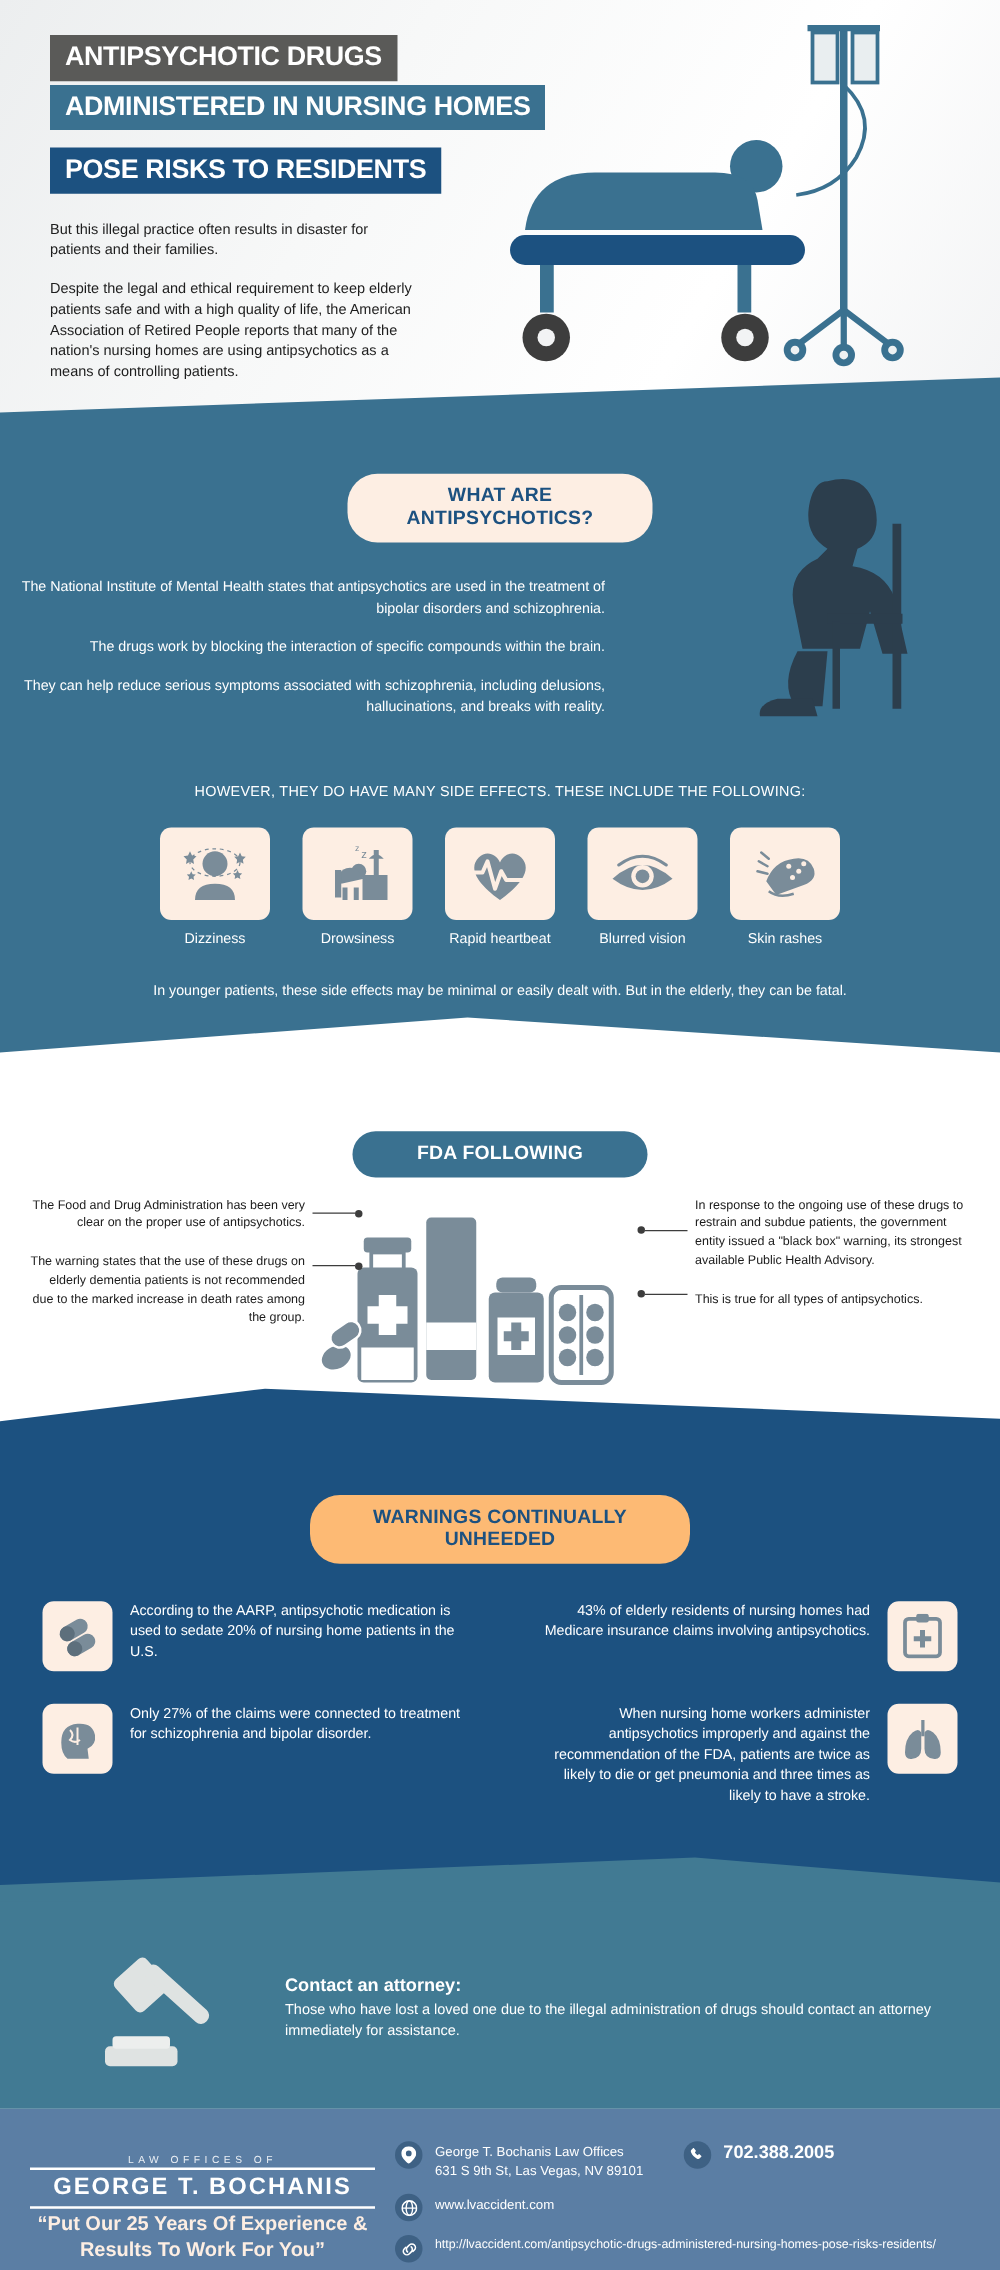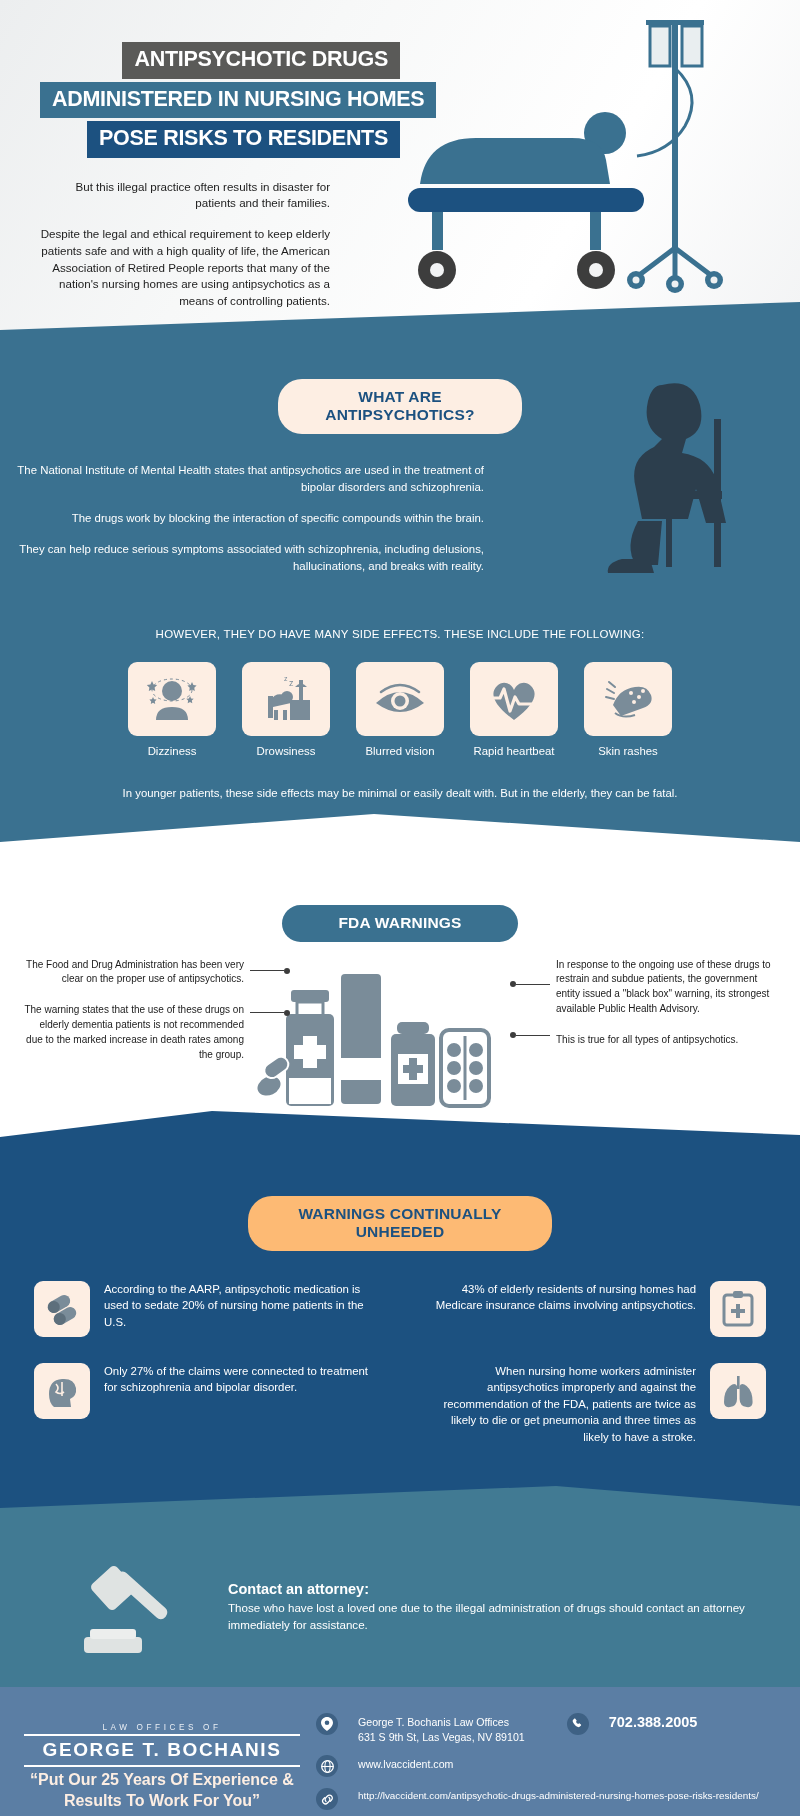--- a/index.html
+++ b/index.html
@@ -12,35 +12,35 @@
   }
   .page { position: relative; width: 800px; overflow: hidden; }
 
   
   .hero {
     position: relative;
     height: 352px;
     background: linear-gradient(120deg,#eceeef 0%,#f7f8f8 35%,#ffffff 70%,#f2f3f4 100%);
     overflow: hidden;
   }
-  .hero-inner { position: relative; padding: 42px 0 0 40px; width: 400px; z-index: 4; text-align: right; }
+  .hero-inner { position: relative; padding: 28px 0 0 40px; width: 400px; z-index: 4; }
   .title-bar {
     display: inline-block;
     color: #fff;
     font-weight: bold;
     font-size: 21.5px;
     letter-spacing: -0.3px;
     padding: 7px 12px 8px 12px;
     margin-bottom: 3px;
     line-height: 1;
     white-space: nowrap;
   }
   .tb1 { background: #5a5a58; }
   .tb2 { background: #3a7190; }
-  .tb3 { background: #1c5180; }
+  .tb3 { background: #1c5180; margin-top: 11px; }
   .hero-p {
     font-size: 11.6px;
     line-height: 1.45;
     color: #1d1d1d;
     width: 290px;
     margin-top: 18px;
   }
   .hero-p + .hero-p { margin-top: 14px; }
 
   .bed-art { position: absolute; right: 0; top: 8px; width: 400px; height: 300px; z-index: 2; }
@@ -155,21 +155,21 @@
   }
   .f-left { width: 276px; text-align:center; padding-top: 14px; }
   .f-law { font-size: 8.2px; letter-spacing: 3.6px; color:#e9eef4; margin-bottom: 2px; }
   .f-name {
     font-size: 19px; font-weight: bold; letter-spacing: 1.6px; color:#fff;
     border-top: 2px solid #fff; border-bottom: 2px solid #fff; padding: 3px 0 4px 0;
     display:block;
   }
   .f-tag { font-size: 16px; font-weight: bold; color:#fdeee3; margin-top: 3px; line-height:1.3; }
   .f-right { flex:1; padding-top: 4px; }
-  .f-line { display:flex; align-items: flex-start; gap: 20px; margin-bottom: 11px; }
+  .f-line { display:flex; align-items: flex-start; gap: 10px; margin-bottom: 11px; }
   .f-ico {
     flex:0 0 auto; width: 22px; height: 22px; border-radius: 50%;
     background:#3e6184; display:flex; align-items:center; justify-content:center;
   }
   .f-txt { font-size: 10.6px; line-height: 1.36; padding-top: 2px; }
   .f-phone { font-size: 14.5px; font-weight: 600; padding-top:1px; }
   .f-url { font-size: 10.6px; padding-top: 3px; }
   .f-long { font-size: 9.9px; line-height: 1.35; padding-top: 1px; }
 </style>
 </head>
@@ -281,38 +281,38 @@
             <rect x="24" y="36" width="4" height="10" fill="#7a8c99"></rect>
             <text x="30" y="12" font-size="9" fill="#7a8c99" font-family="Liberation Sans, sans-serif">z</text>
             <text x="25" y="7" font-size="7" fill="#7a8c99" font-family="Liberation Sans, sans-serif">z</text>
           </svg>
         </div>
         <div class="icon-cap">Drowsiness</div>
       </div>
 
       <div class="icon-cell">
         <div class="icon-box">
+          <svg width="52" height="48" viewBox="0 0 52 48">
+            <path d="M26 45 C4 29 2 18 9 11 c6 -6 14 -3 17 4 c3 -7 11 -10 17 -4 c7 7 5 18 -17 34z" fill="#7a8c99"></path>
+            <path d="M2 23 h10 l4 -9 6 22 5 -14 4 7 h19" fill="none" stroke="#fdeee3" stroke-width="3.2" stroke-linejoin="round" stroke-linecap="round"></path>
+          </svg>
+        </div>
+        <div class="icon-cap">Rapid heartbeat</div>
+      </div>
+
+      <div class="icon-cell">
+        <div class="icon-box">
           <svg width="56" height="44" viewBox="0 0 56 44">
             <path d="M4 26 q24 -22 48 0 q-24 18 -48 0z" fill="#7a8c99"></path>
             <circle cx="28" cy="24" r="9" fill="#fdeee3"></circle>
             <circle cx="28" cy="24" r="5.5" fill="#7a8c99"></circle>
             <path d="M9 15 q19 -14 38 0" fill="none" stroke="#7a8c99" stroke-width="2.4" stroke-linecap="round"></path>
           </svg>
         </div>
         <div class="icon-cap">Blurred vision</div>
-      </div>
-
-      <div class="icon-cell">
-        <div class="icon-box">
-          <svg width="52" height="48" viewBox="0 0 52 48">
-            <path d="M26 45 C4 29 2 18 9 11 c6 -6 14 -3 17 4 c3 -7 11 -10 17 -4 c7 7 5 18 -17 34z" fill="#7a8c99"></path>
-            <path d="M2 23 h10 l4 -9 6 22 5 -14 4 7 h19" fill="none" stroke="#fdeee3" stroke-width="3.2" stroke-linejoin="round" stroke-linecap="round"></path>
-          </svg>
-        </div>
-        <div class="icon-cap">Rapid heartbeat</div>
       </div>
 
       <div class="icon-cell">
         <div class="icon-box">
           <svg width="54" height="48" viewBox="0 0 54 48">
             <path d="M12 30 q6 -16 22 -18 q12 -2 16 8 q3 9 -8 13 l-22 8z" fill="#7a8c99"></path>
             <path d="M14 38 q8 6 20 2" fill="none" stroke="#7a8c99" stroke-width="2"></path>
             <circle cx="30" cy="18" r="2" fill="#fdeee3"></circle>
             <circle cx="38" cy="22" r="2" fill="#fdeee3"></circle>
             <circle cx="33" cy="27" r="2" fill="#fdeee3"></circle>
@@ -325,21 +325,21 @@
     </div>
 
     <div class="teal-foot">In younger patients, these side effects may be minimal or easily dealt with. But in the elderly, they can be fatal.</div>
 
     <svg style="position:absolute;left:0;bottom:-1px;width:800px;height:56px" viewBox="0 0 800 56" preserveAspectRatio="none">
       <polygon points="0,56 0,40 374,12 800,40 800,56" fill="#ffffff"></polygon>
     </svg>
   </section>
 
   <section class="fda">
-    <div class="band-title dark">FDA WARNINGS</div>
+    <div class="band-title dark">FDA FOLLOWING</div>
 
     <div class="fda-grid">
       <div class="fda-col left">
         <p style="position:relative">
           <span>The Food and Drug Administration has been very clear on the proper use of antipsychotics.</span>
           <span class="lead-l" style="bottom:16px"></span>
         </p>
         <p style="position:relative">
           <span>The warning states that the use of these drugs on elderly dementia patients is not recommended due to the marked increase in death rates among the group.</span>
           <span class="lead-l" style="top:9px"></span>

